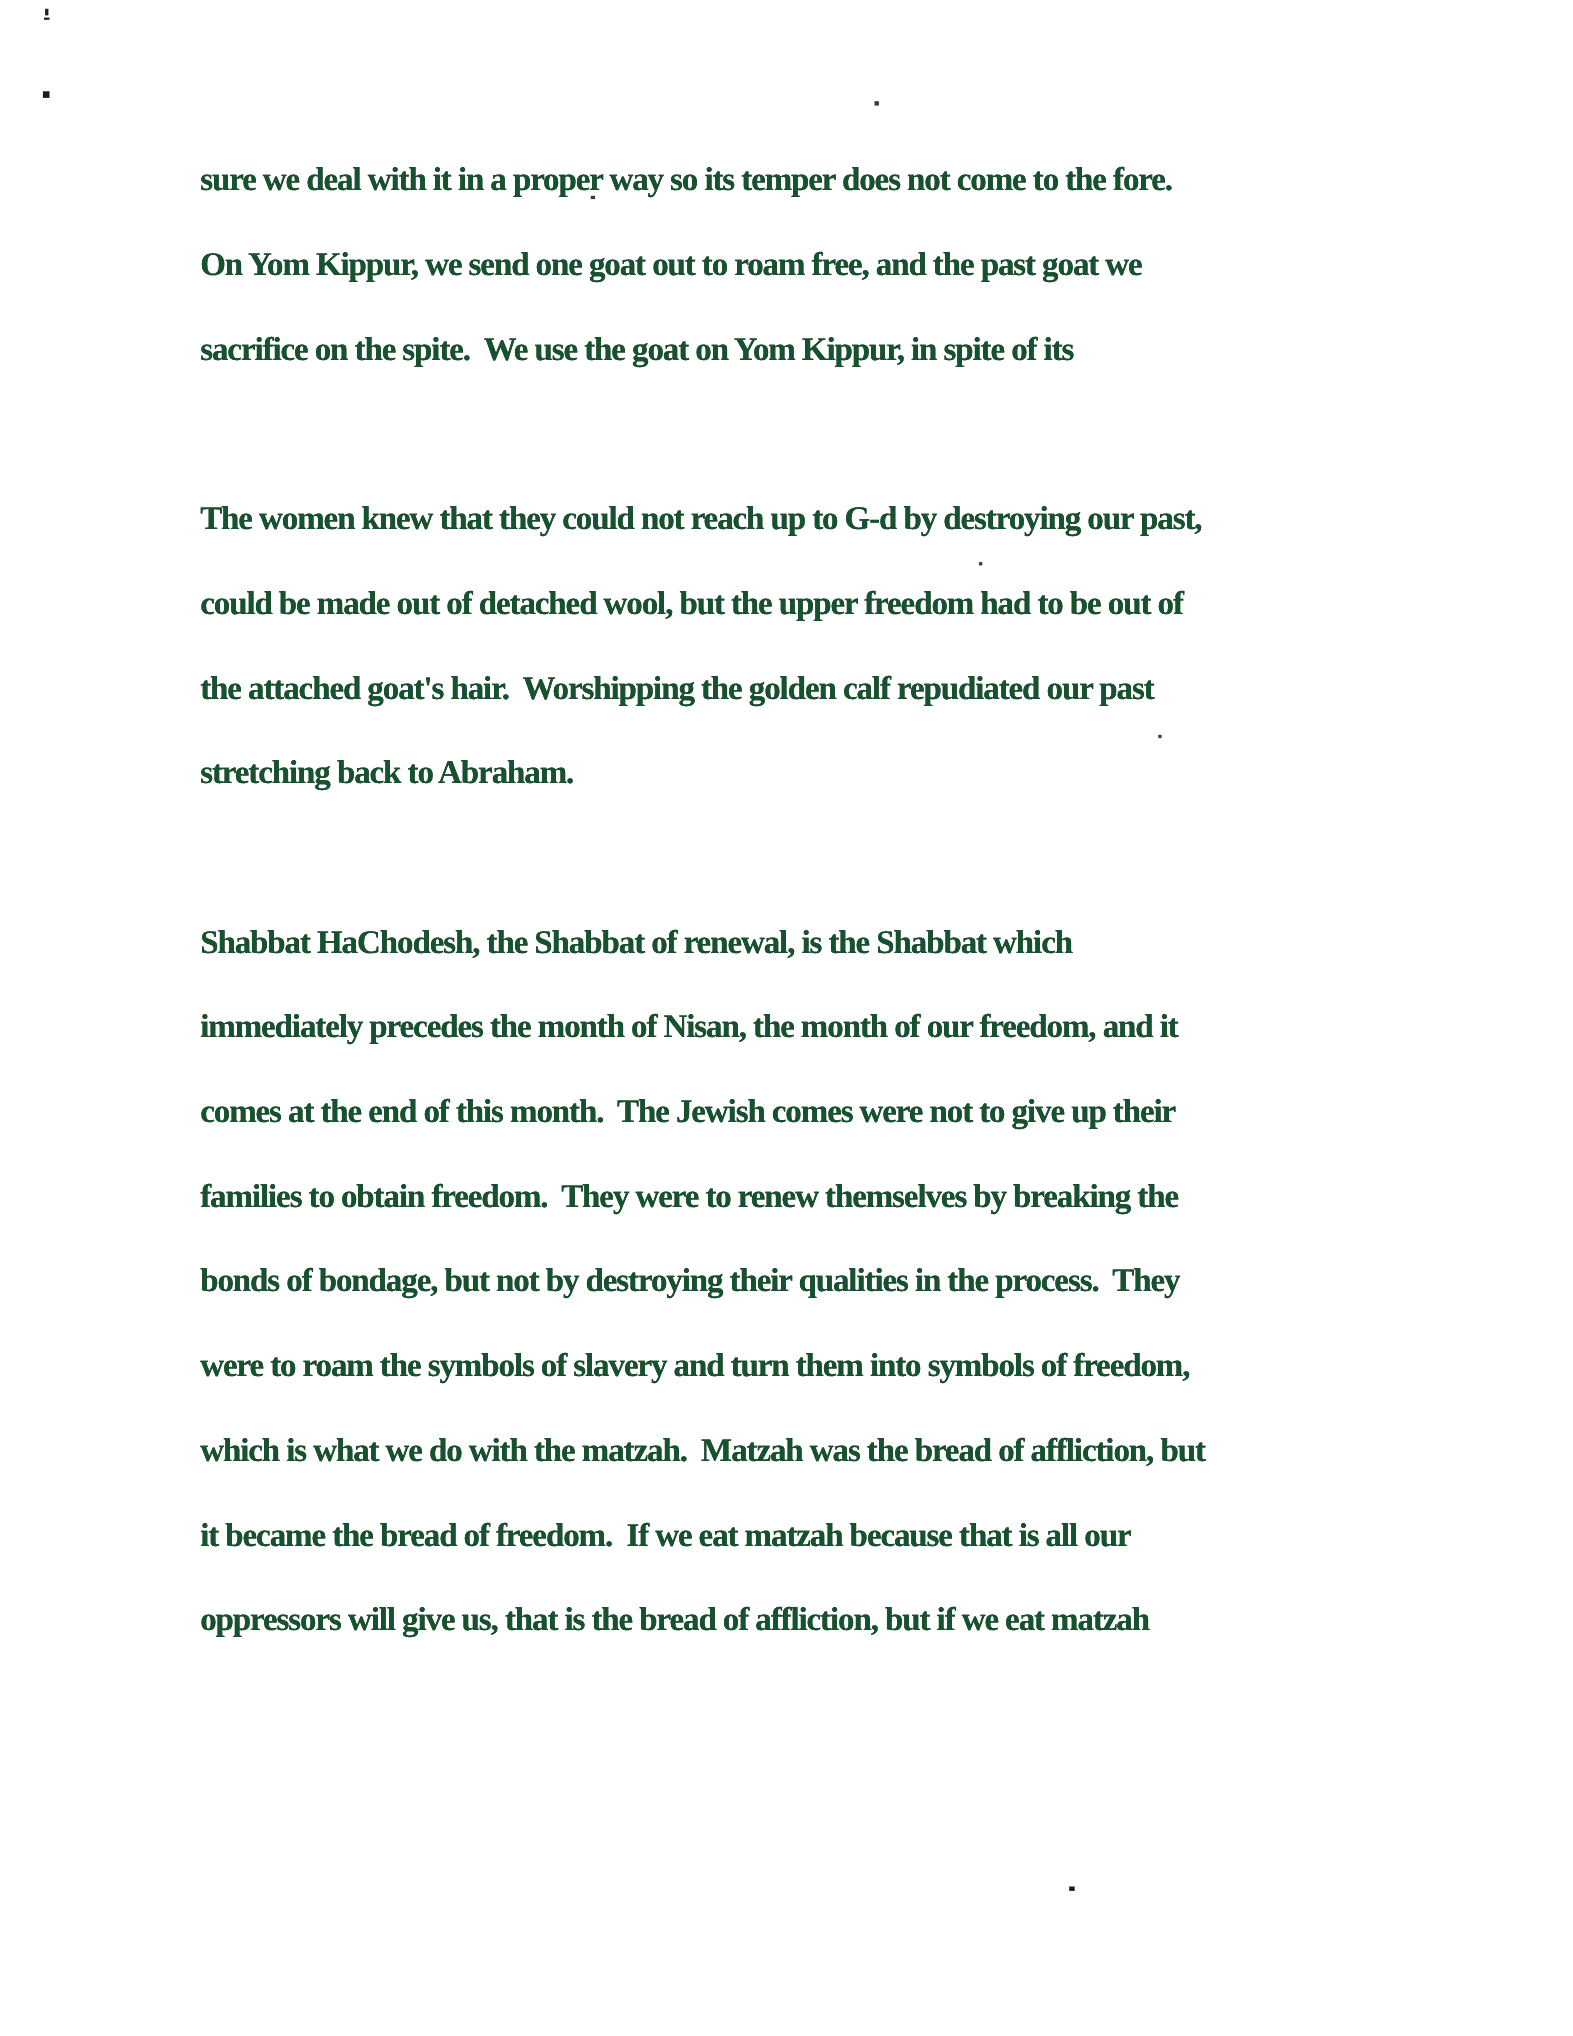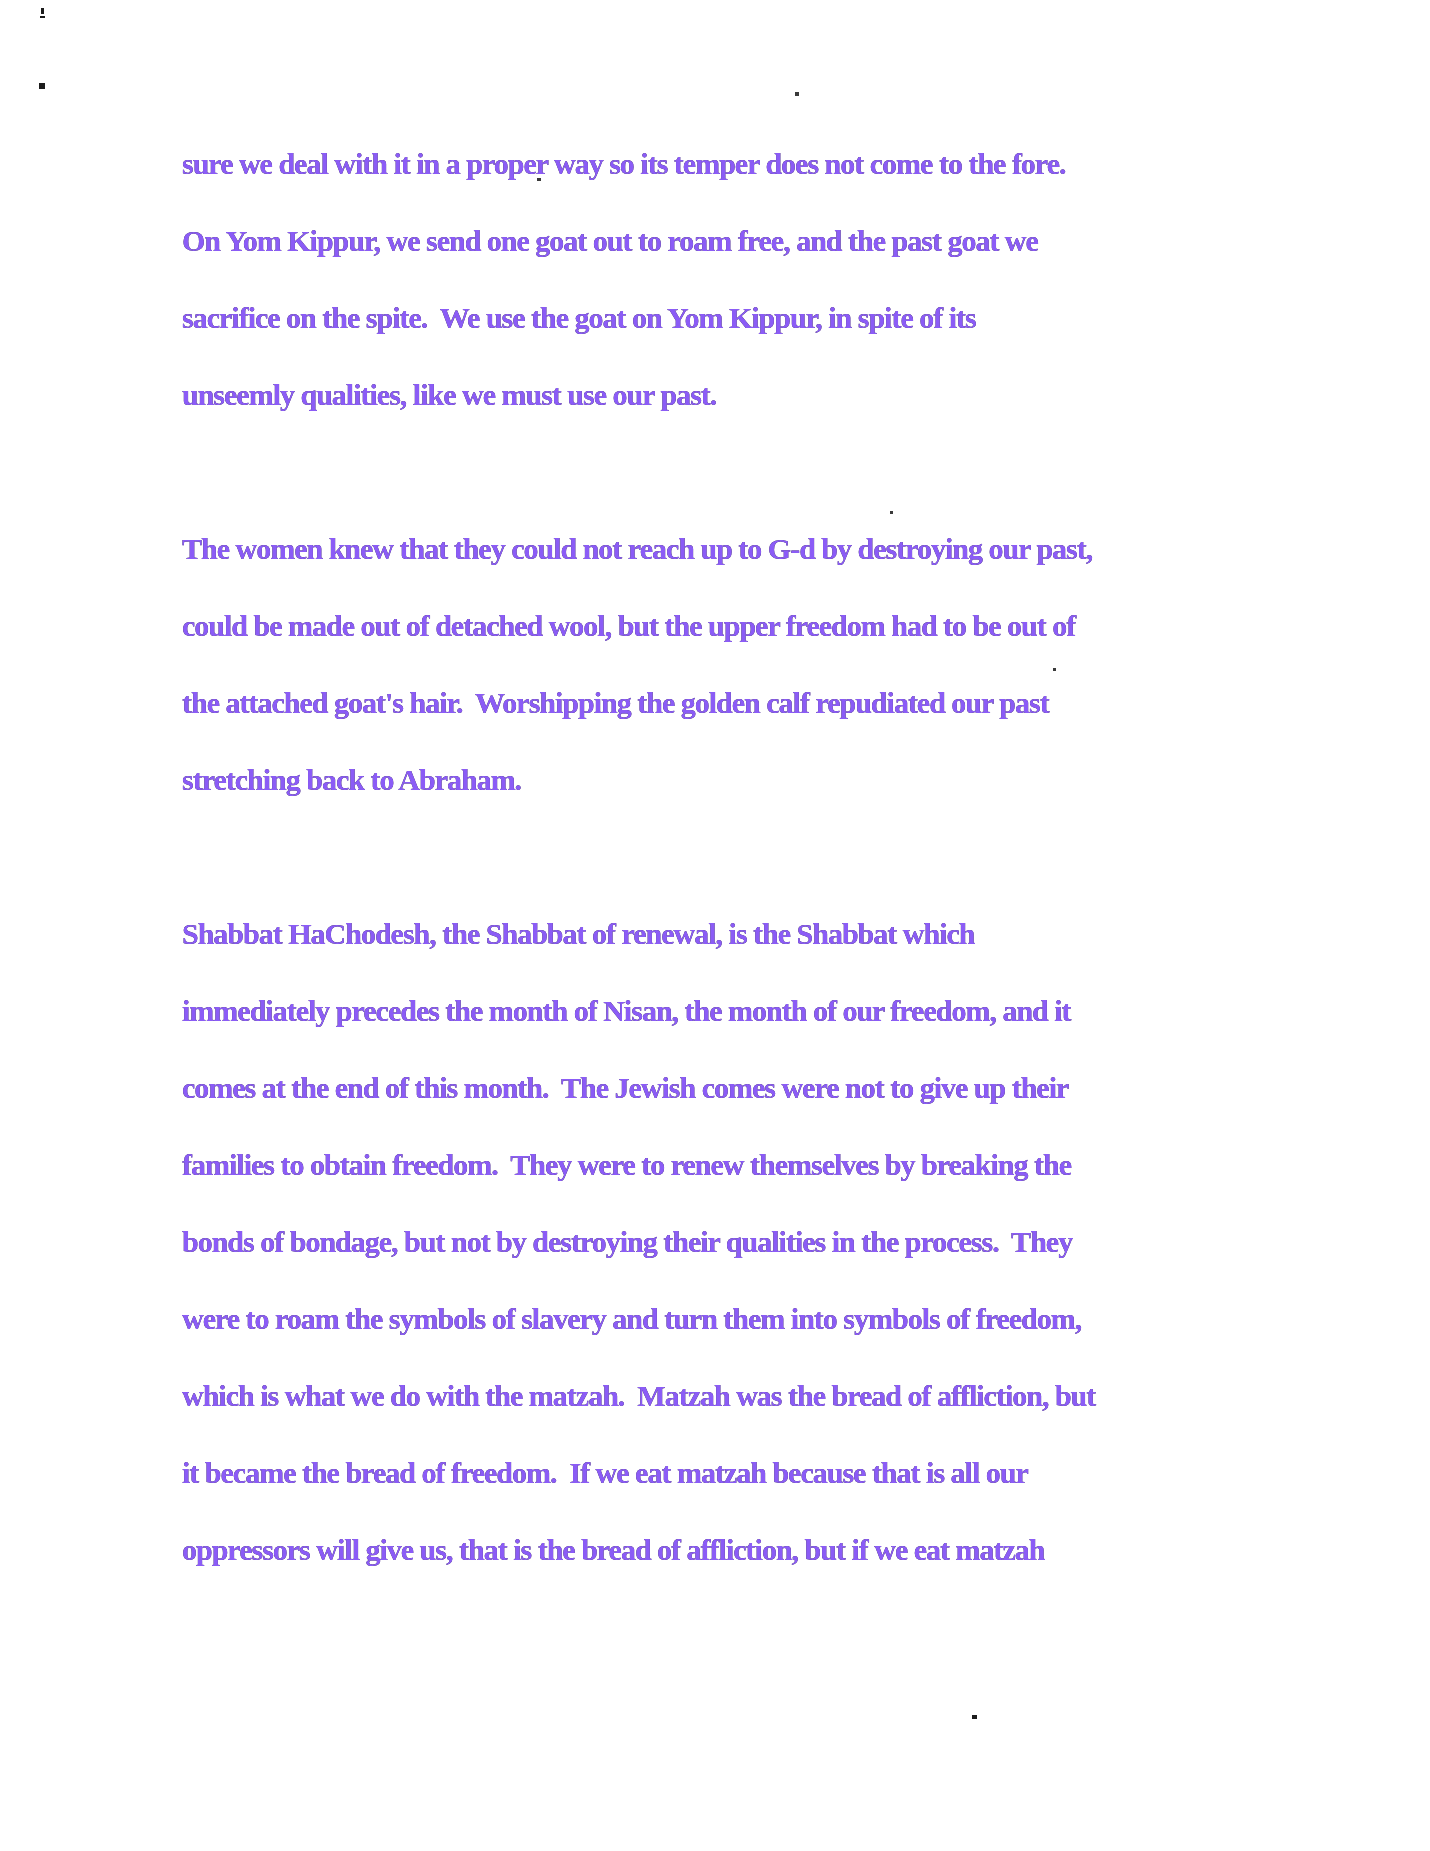--- a/index.html
+++ b/index.html
@@ -3,21 +3,21 @@
 <meta charset="utf-8">
 <style>
   html, body { margin: 0; padding: 0; background: #e8e8e8; }
   .page {
     position: relative;
     width: 1430px;
     height: 1851px;
     background: #ffffff;
     overflow: hidden;
     font-family: "Liberation Serif", "DejaVu Serif", serif;
-    color: #8b5cf6;
+    color: #14532d;
   }
   .text-block {
     position: absolute;
     left: 182px;
     top: 125px;
     width: 1150px;
   }
   .line {
     height: 77px;
     line-height: 77px;
@@ -47,21 +47,20 @@
   <div class="speck faint" style="left:890px; top:511px; width:3px; height:3px;"></div>
   <div class="speck faint" style="left:1053px; top:668px; width:3px; height:3px;"></div>
   <div class="speck" style="left:972px; top:1715px; width:5px; height:4px;"></div>
 
   <div class="text-block">
 
     <div>
       <div class="line">sure we deal with it in a proper way so its temper does not come to the fore.</div>
       <div class="line">On Yom Kippur, we send one goat out to roam free, and the past goat we</div>
       <div class="line">sacrifice on the spite.  We use the goat on Yom Kippur, in spite of its</div>
-      <div class="line">unseemly qualities, like we must use our past.</div>
     </div>
 
     <div class="para-gap"></div>
 
     <div>
       <div class="line">The women knew that they could not reach up to G-d by destroying our past,</div>
       <div class="line">could be made out of detached wool, but the upper freedom had to be out of</div>
       <div class="line">the attached goat's hair.  Worshipping the golden calf repudiated our past</div>
       <div class="line">stretching back to Abraham.</div>
     </div>

